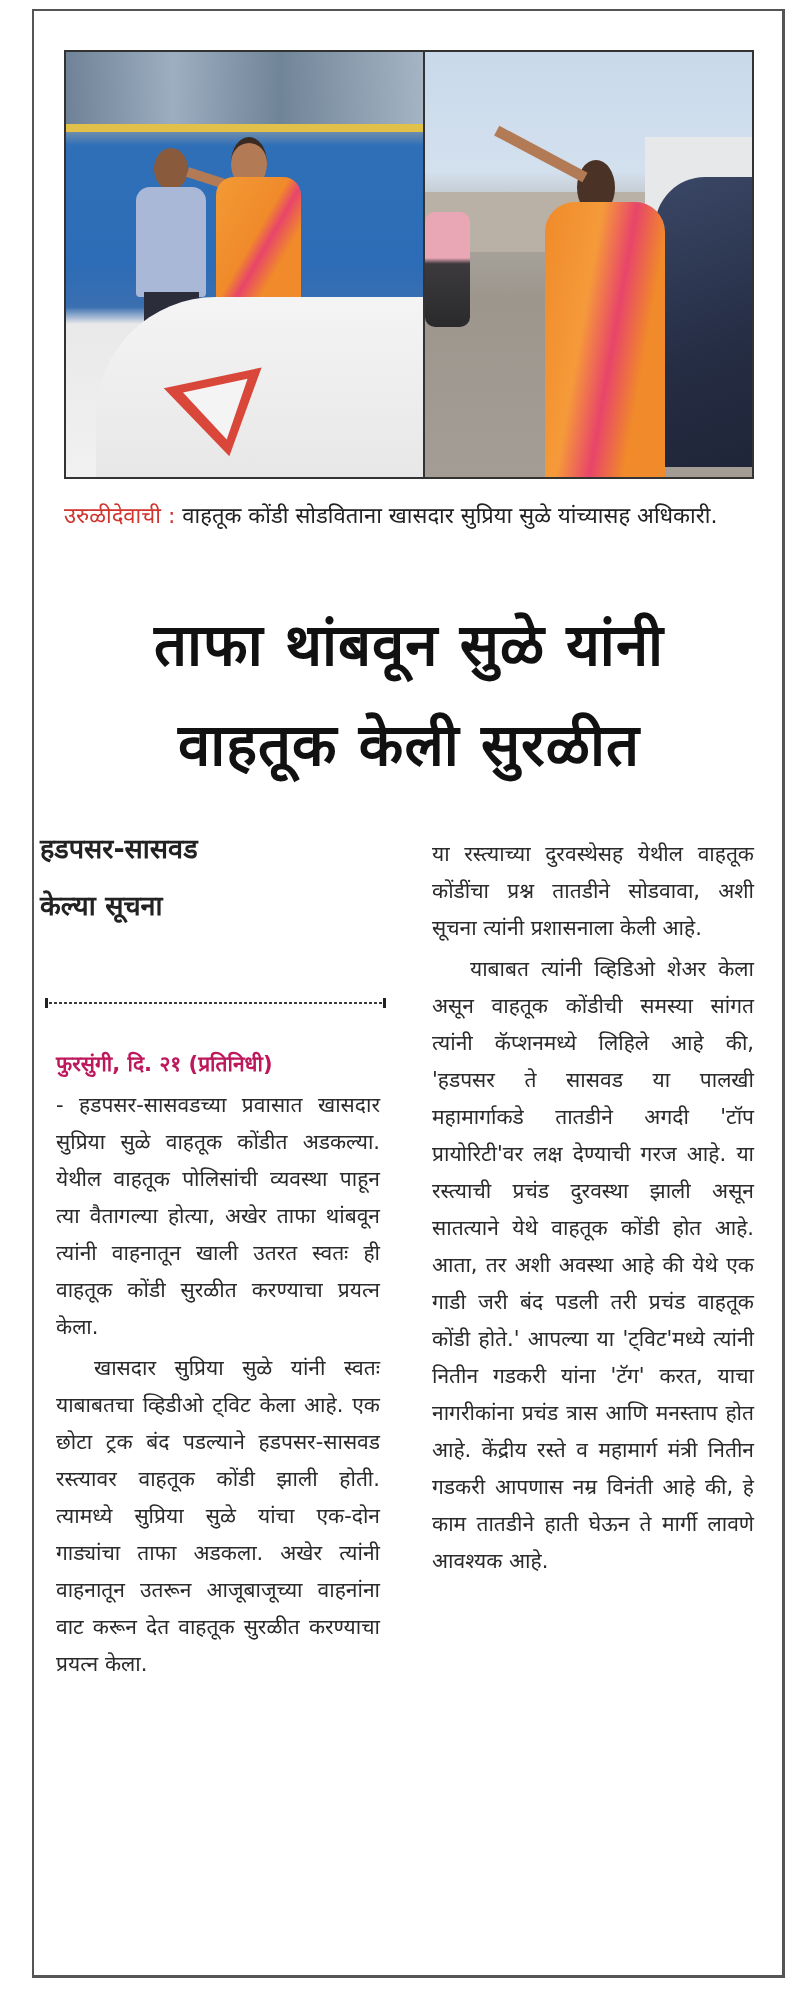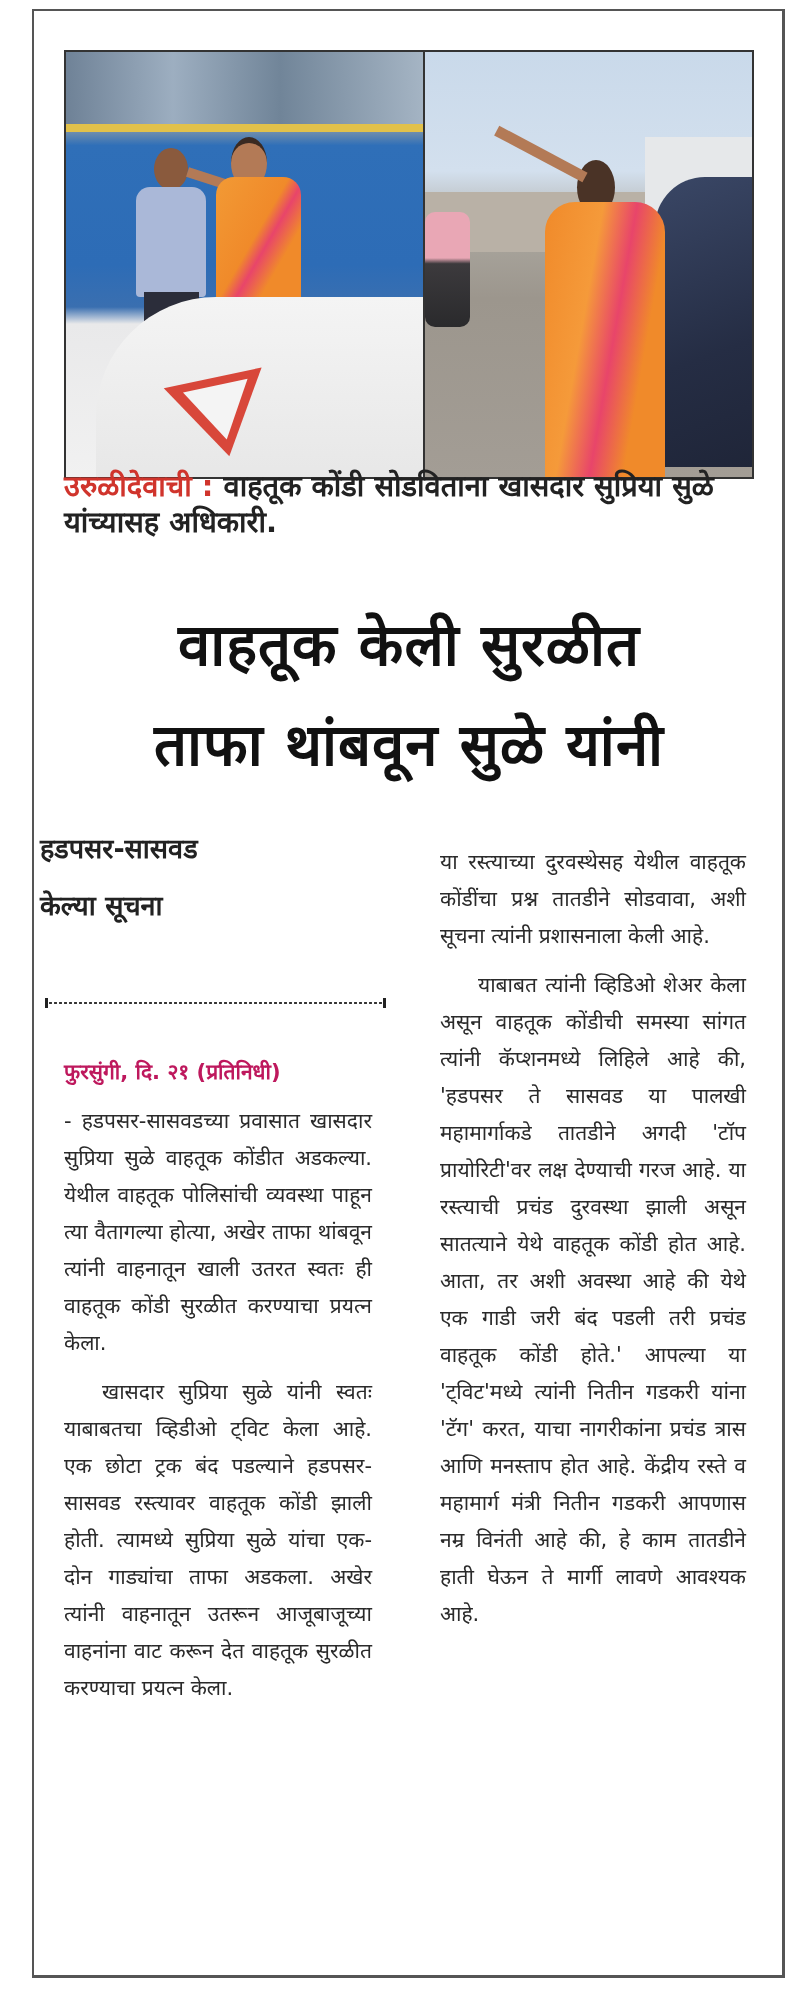--- a/index.html
+++ b/index.html
@@ -10,36 +10,36 @@
            box-sizing: border-box; background: #fff; }
   
   .photos { position: absolute; left: 64px; top: 50px; width: 690px; height: 429px;
             border: 2px solid #333; box-sizing: border-box; display: flex; overflow: hidden; }
   .photo { position: relative; height: 100%; overflow: hidden; }
   .photo-left { width: 357px; border-right: 2px solid #333;
     background: linear-gradient(180deg,#8fa3b5 0%,#7f95aa 18%,#2f6fb8 22%,#2d6cb6 50%,#3a6fb0 60%,#e9e9ea 64%,#f1f1f1 100%); }
   .photo-right { flex: 1;
     background: linear-gradient(180deg,#c9d9ea 0%,#d3e0ee 28%,#a8a49c 44%,#9c968d 58%,#a39d95 100%); }
   .shape { position: absolute; }
-  .caption { position: absolute; left: 64px; top: 468px; width: 690px;
-             font-size: 29px; line-height: 36px; font-weight: bold; color: #222; }
+  .caption { position: absolute; left: 64px; top: 498px; width: 690px;
+             font-size: 22px; line-height: 36px; font-weight: normal; color: #222; }
   .caption .place { color: #d0342c; }
   .headline { position: absolute; left: 44px; top: 595px; width: 730px; text-align: center;
               font-family: "DejaVu Sans", sans-serif; font-weight: bold; font-size: 58px;
               line-height: 100px; color: #111; letter-spacing: 1px; }
   .subhead { position: absolute; left: 40px; top: 820px; width: 350px; text-align: left;
              font-size: 27px; line-height: 57px; font-weight: bold; color: #222; }
   .dotted { position: absolute; left: 45px; top: 998px; width: 335px; height: 10px;
             border-left: 3px solid #222; border-right: 3px solid #222;
             background-image: radial-gradient(circle,#333 1.1px,transparent 1.4px);
             background-size: 5px 10px; background-repeat: repeat-x; }
   .col { position: absolute; font-size: 21px; line-height: 37px; text-align: justify; color: #2a2a2a; }
   .col-left { left: 52px; top: 1042px; width: 332px; }
   .col-right { left: 428px; top: 832px; width: 330px; }
-  .col p { margin: 12px; }
+  .col p { margin: 4px; }
   .dateline { font-weight: bold; color: #be185d; }
   .indent { text-indent: 38px; }
 </style>
 </head>
 <body>
 
 <div class="frame"></div>
 
 <div class="photos">
   <div class="photo photo-left">
@@ -69,22 +69,22 @@
     <div class="shape" style="left:120px;top:150px;width:120px;height:275px;border-radius:30px 30px 0 0;background:linear-gradient(100deg,#f08a2a 0%,#f59a3a 35%,#e8456a 55%,#f08a2a 75%)"></div>
   </div>
 </div>
 
 <div class="caption">
   <span class="place">उरुळीदेवाची :</span>
   <span>वाहतूक कोंडी सोडविताना खासदार सुप्रिया सुळे यांच्यासह अधिकारी.</span>
 </div>
 
 <div class="headline">
+  <div>ताफा थांबवून सुळे यांनी</div>
   <div>वाहतूक केली सुरळीत</div>
-  <div>ताफा थांबवून सुळे यांनी</div>
 </div>
 
 <div class="subhead">
   <div>हडपसर-सासवड</div>
   <div>केल्या सूचना</div>
 </div>
 
 <div class="dotted"></div>
 
 <div class="col col-left">

